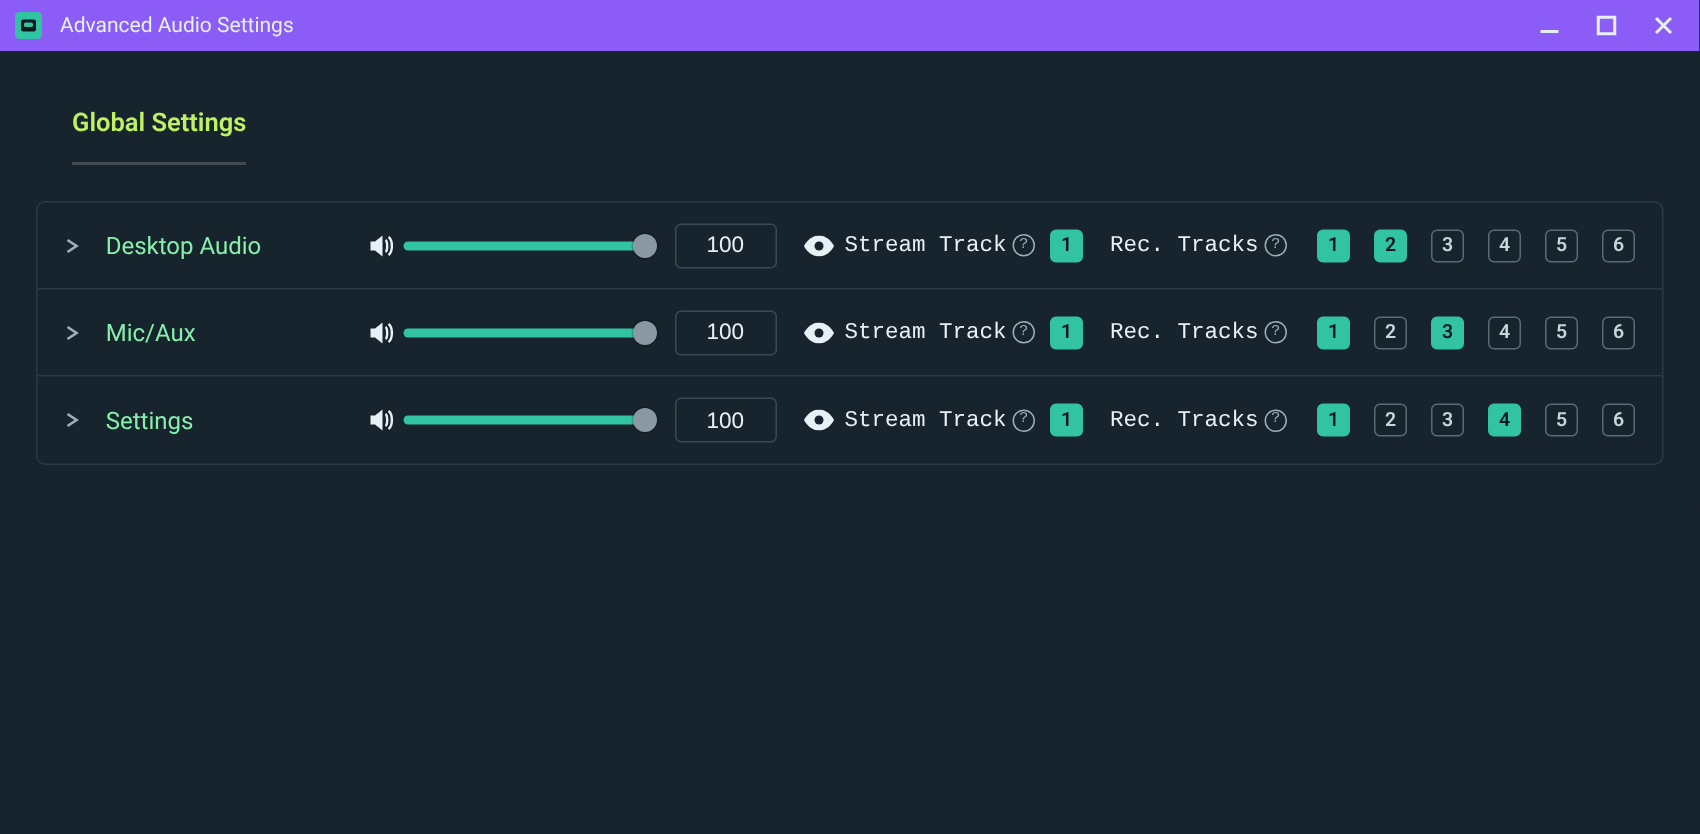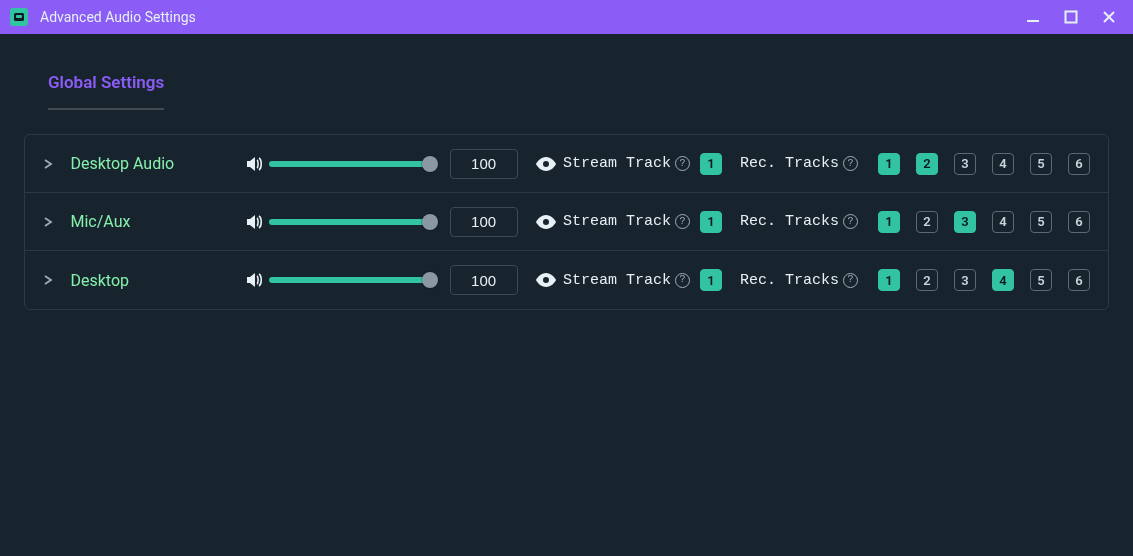--- a/index.html
+++ b/index.html
@@ -58,21 +58,21 @@
     .tabs {
       display: flex;
       gap: 46px;
       padding: 24px 24px 0;
     }
     .tab {
       font-size: 17px;
       font-weight: 600;
       cursor: pointer;
       padding-bottom: 16px;
-      color: #8b5cf6;
+      color: #bef264;
       border-bottom: 2px solid transparent;
     }
     .tab.active {
       color: #FFFFFF;
       border-bottom-color: #FFFFFF;
     }
     .tab.inactive-underline {
       border-bottom-color: rgba(255,255,255,0.18);
     }
 
@@ -344,21 +344,21 @@
         <div class="track-chip off">6</div>
       </div>
     </div>
 
     <div class="row">
       <div class="expand">
         <svg width="10" height="10" viewBox="0 0 10 10">
             <path d="M2 1 L8 5 L2 9" fill="none" stroke="#9FADB6" stroke-width="1.8"></path>
           </svg>
       </div>
-      <div class="src-name">Desktop</div>
+      <div class="src-name">Settings</div>
       <div class="vol-icon">
         <svg width="20" height="20" viewBox="0 0 20 20" fill="#E6F0F5">
             <path d="M3 7h3l5-4v14l-5-4H3z"></path>
             <path d="M13 6c1.5 1 1.5 7 0 8" fill="none" stroke="#E6F0F5" stroke-width="1.6"></path>
             <path d="M15 4c3 2 3 10 0 12" fill="none" stroke="#E6F0F5" stroke-width="1.6"></path>
           </svg>
       </div>
       <div class="slider">
         <div class="track-bg"></div>
         <div class="thumb"></div>

